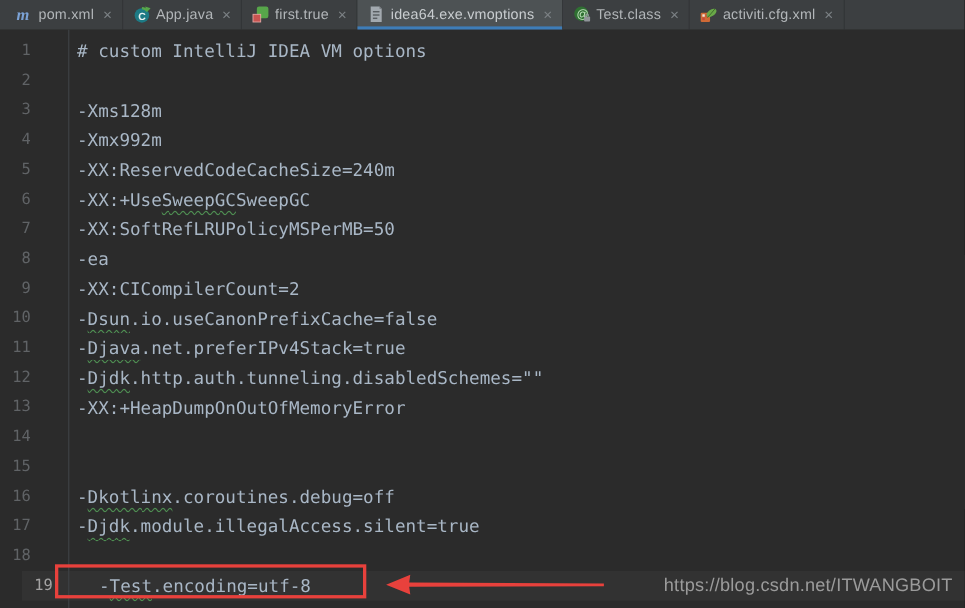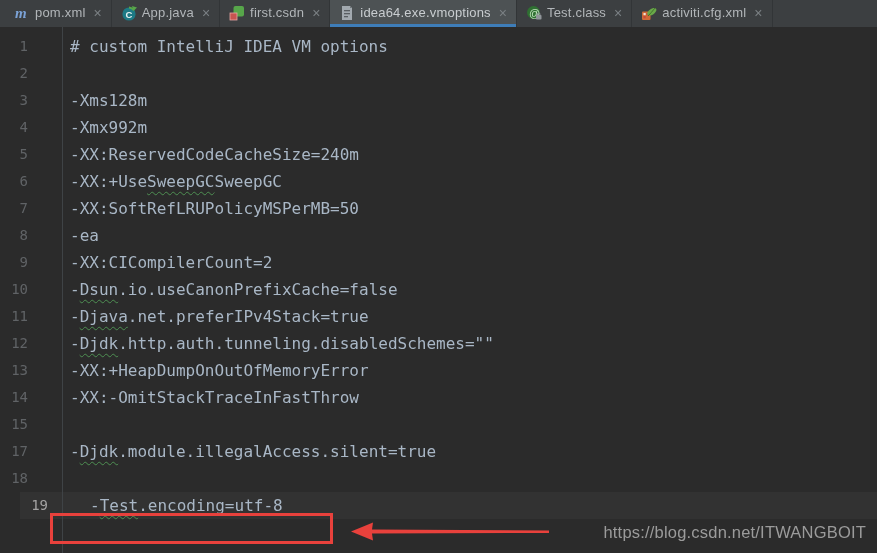--- a/index.html
+++ b/index.html
@@ -126,21 +126,21 @@
         <span class="tab-label">App.java</span>
         <span class="tab-close">×</span>
       </div>
       <div class="tab">
         <span class="tab-icon">
           <svg viewBox="0 0 16 16">
             <rect x="4.5" y="1" width="10.5" height="10.5" rx="2" fill="#57a64a"></rect>
             <rect x="1" y="8" width="7" height="7" fill="#c75450" stroke="#e7a6a4" stroke-width="0.8"></rect>
           </svg>
         </span>
-        <span class="tab-label">first.csdn</span>
+        <span class="tab-label">first.true</span>
         <span class="tab-close">×</span>
       </div>
       <div class="tab active">
         <span class="tab-icon">
           <svg viewBox="0 0 16 16">
             <path d="M3,1 h8 l2,2 v12 h-10 z" fill="#a2a9af"></path>
             <path d="M11,1 l2,2 h-2 z" fill="#6f7478"></path>
             <rect x="5" y="5" width="6" height="1.3" fill="#595e62"></rect>
             <rect x="5" y="8" width="6" height="1.3" fill="#595e62"></rect>
             <rect x="5" y="11" width="4" height="1.3" fill="#595e62"></rect>
@@ -228,24 +228,27 @@
         <div class="row">
           <div class="ln">12</div>
           <div class="code"><span>-</span><span class="sq">Djdk</span><span>.http.auth.tunneling.disabledSchemes=""</span></div>
         </div>
         <div class="row">
           <div class="ln">13</div>
           <div class="code"><span>-XX:+HeapDumpOnOutOfMemoryError</span></div>
         </div>
         <div class="row">
           <div class="ln">14</div>
-          <div class="code"><span>-XX:-OmitStackTraceInFastThrow</span></div>
         </div>
         <div class="row">
           <div class="ln">15</div>
+        </div>
+        <div class="row">
+          <div class="ln">16</div>
+          <div class="code"><span>-</span><span class="sq">Dkotlinx</span><span>.coroutines.debug=off</span></div>
         </div>
         <div class="row">
           <div class="ln">17</div>
           <div class="code"><span>-</span><span class="sq">Djdk</span><span>.module.illegalAccess.silent=true</span></div>
         </div>
         <div class="row">
           <div class="ln">18</div>
         </div>
         <div class="row cur">
           <div class="ln">19</div>

